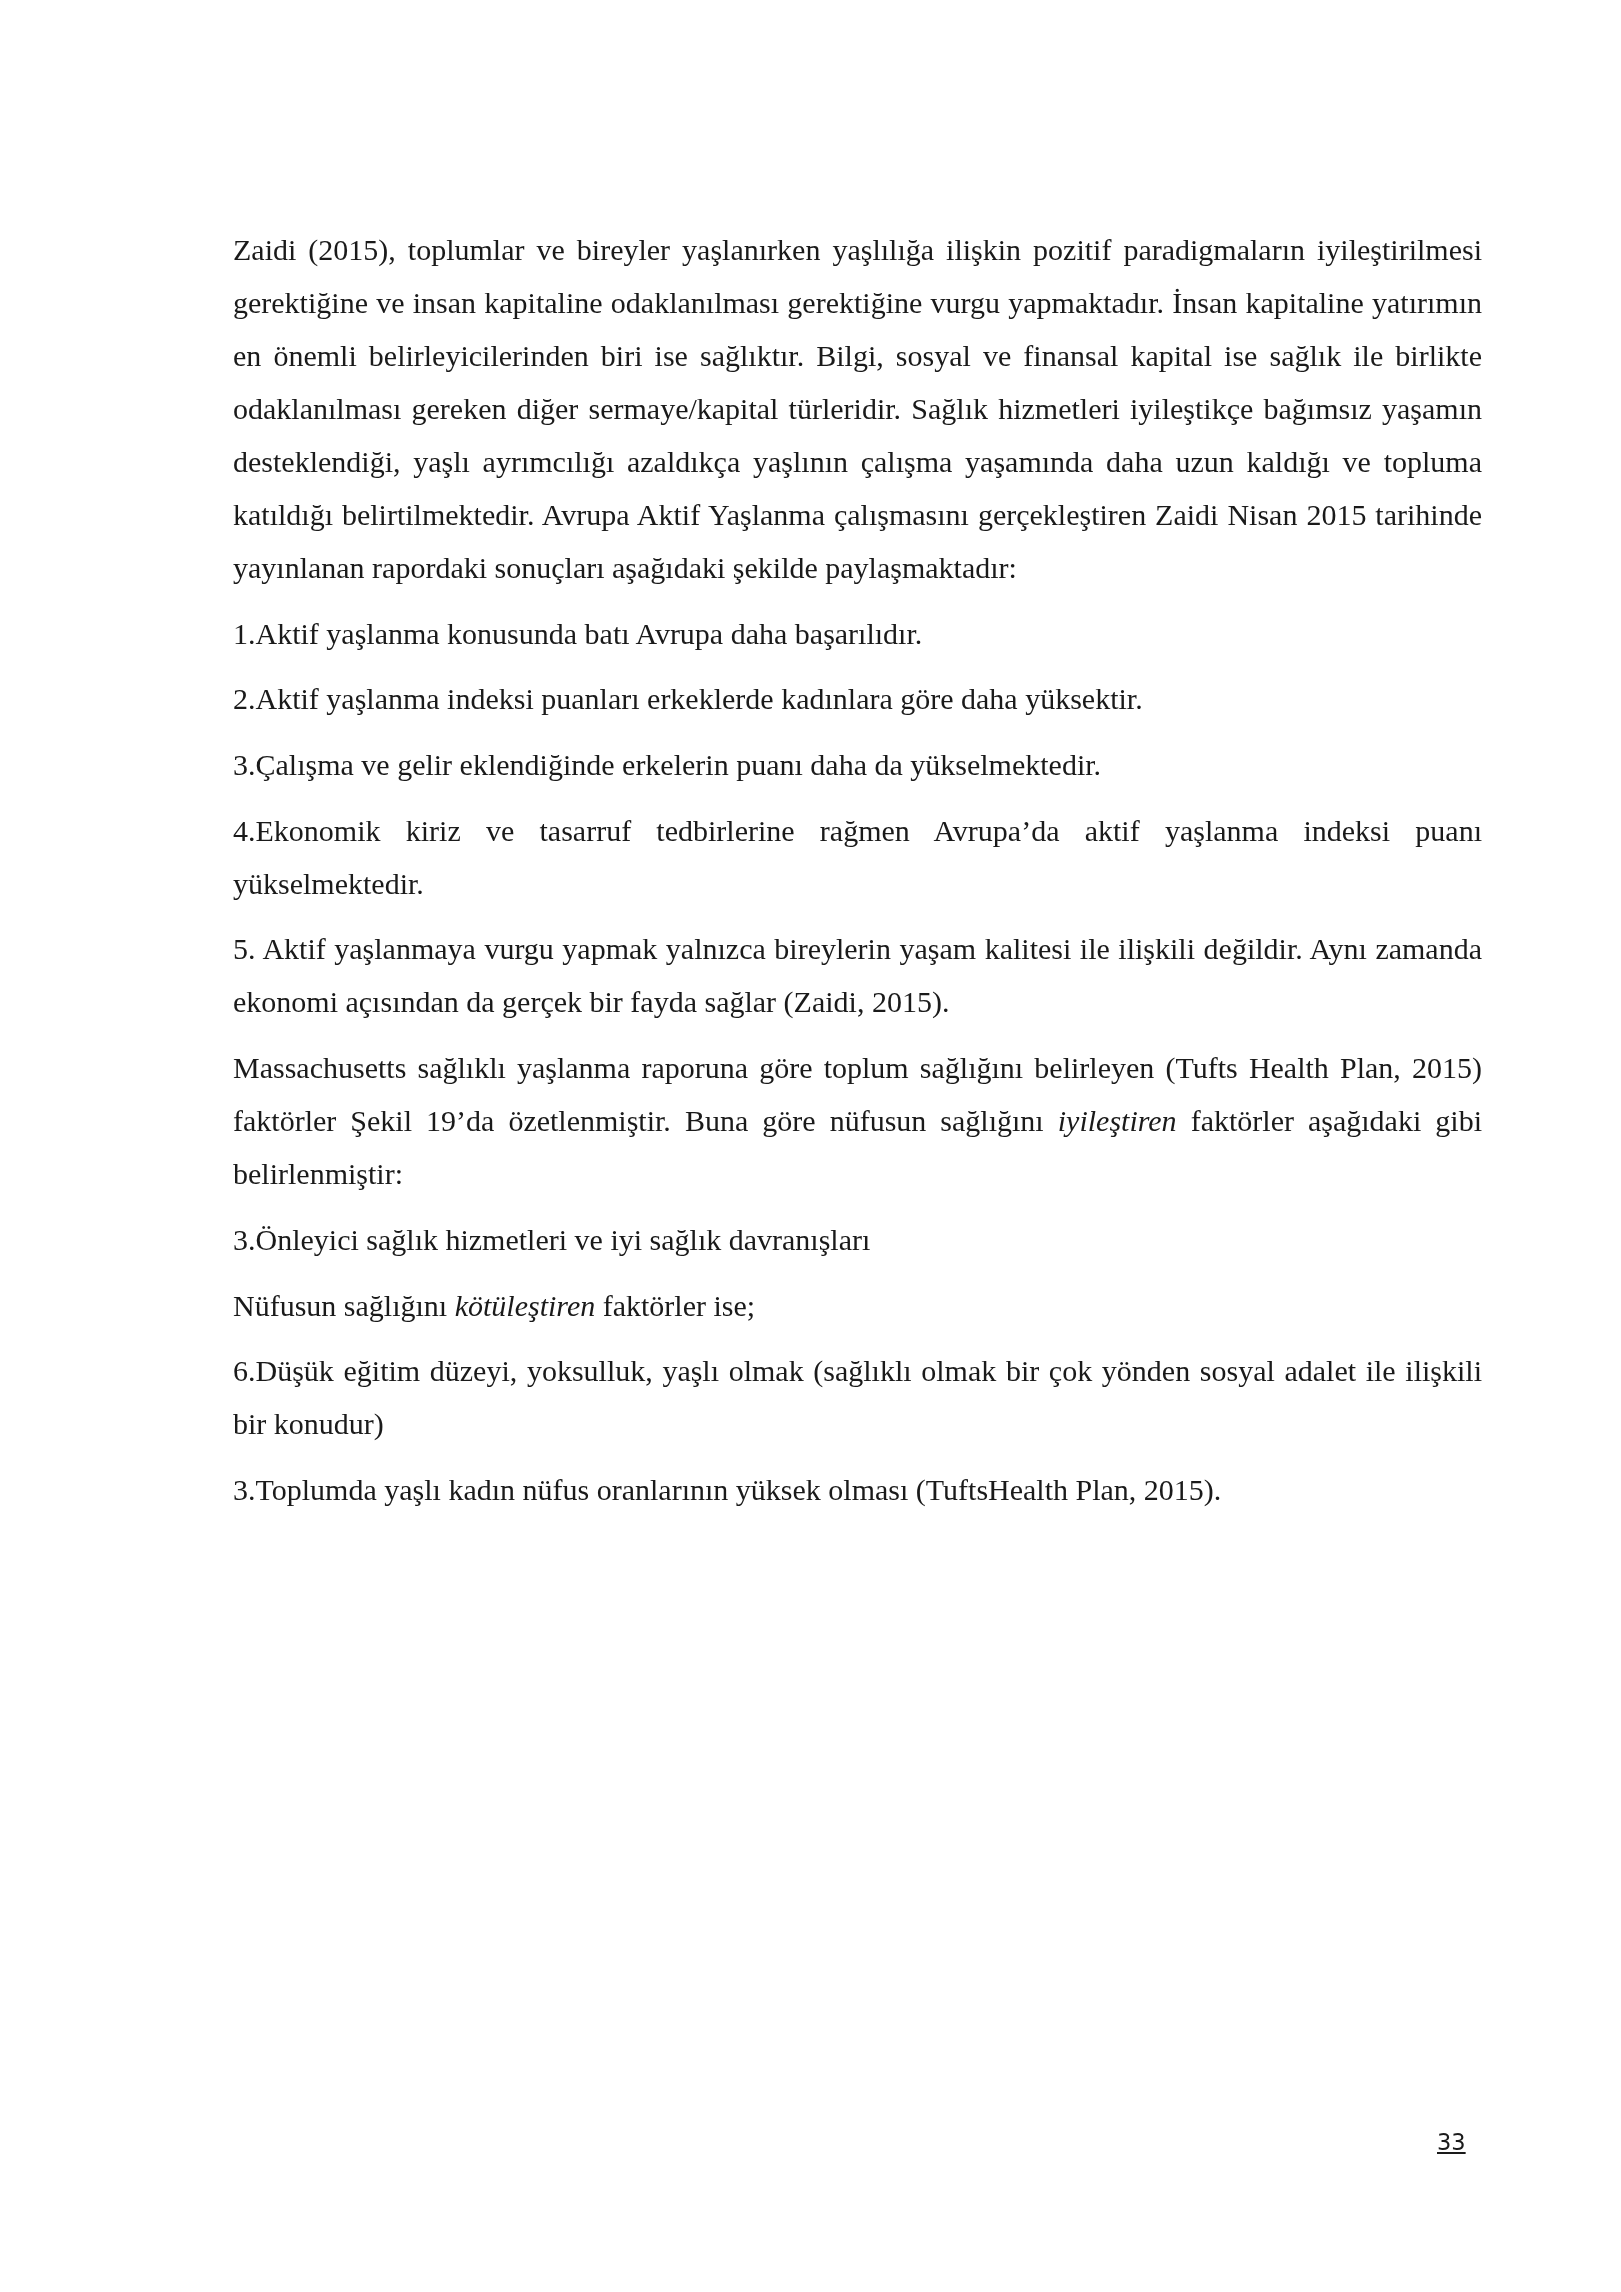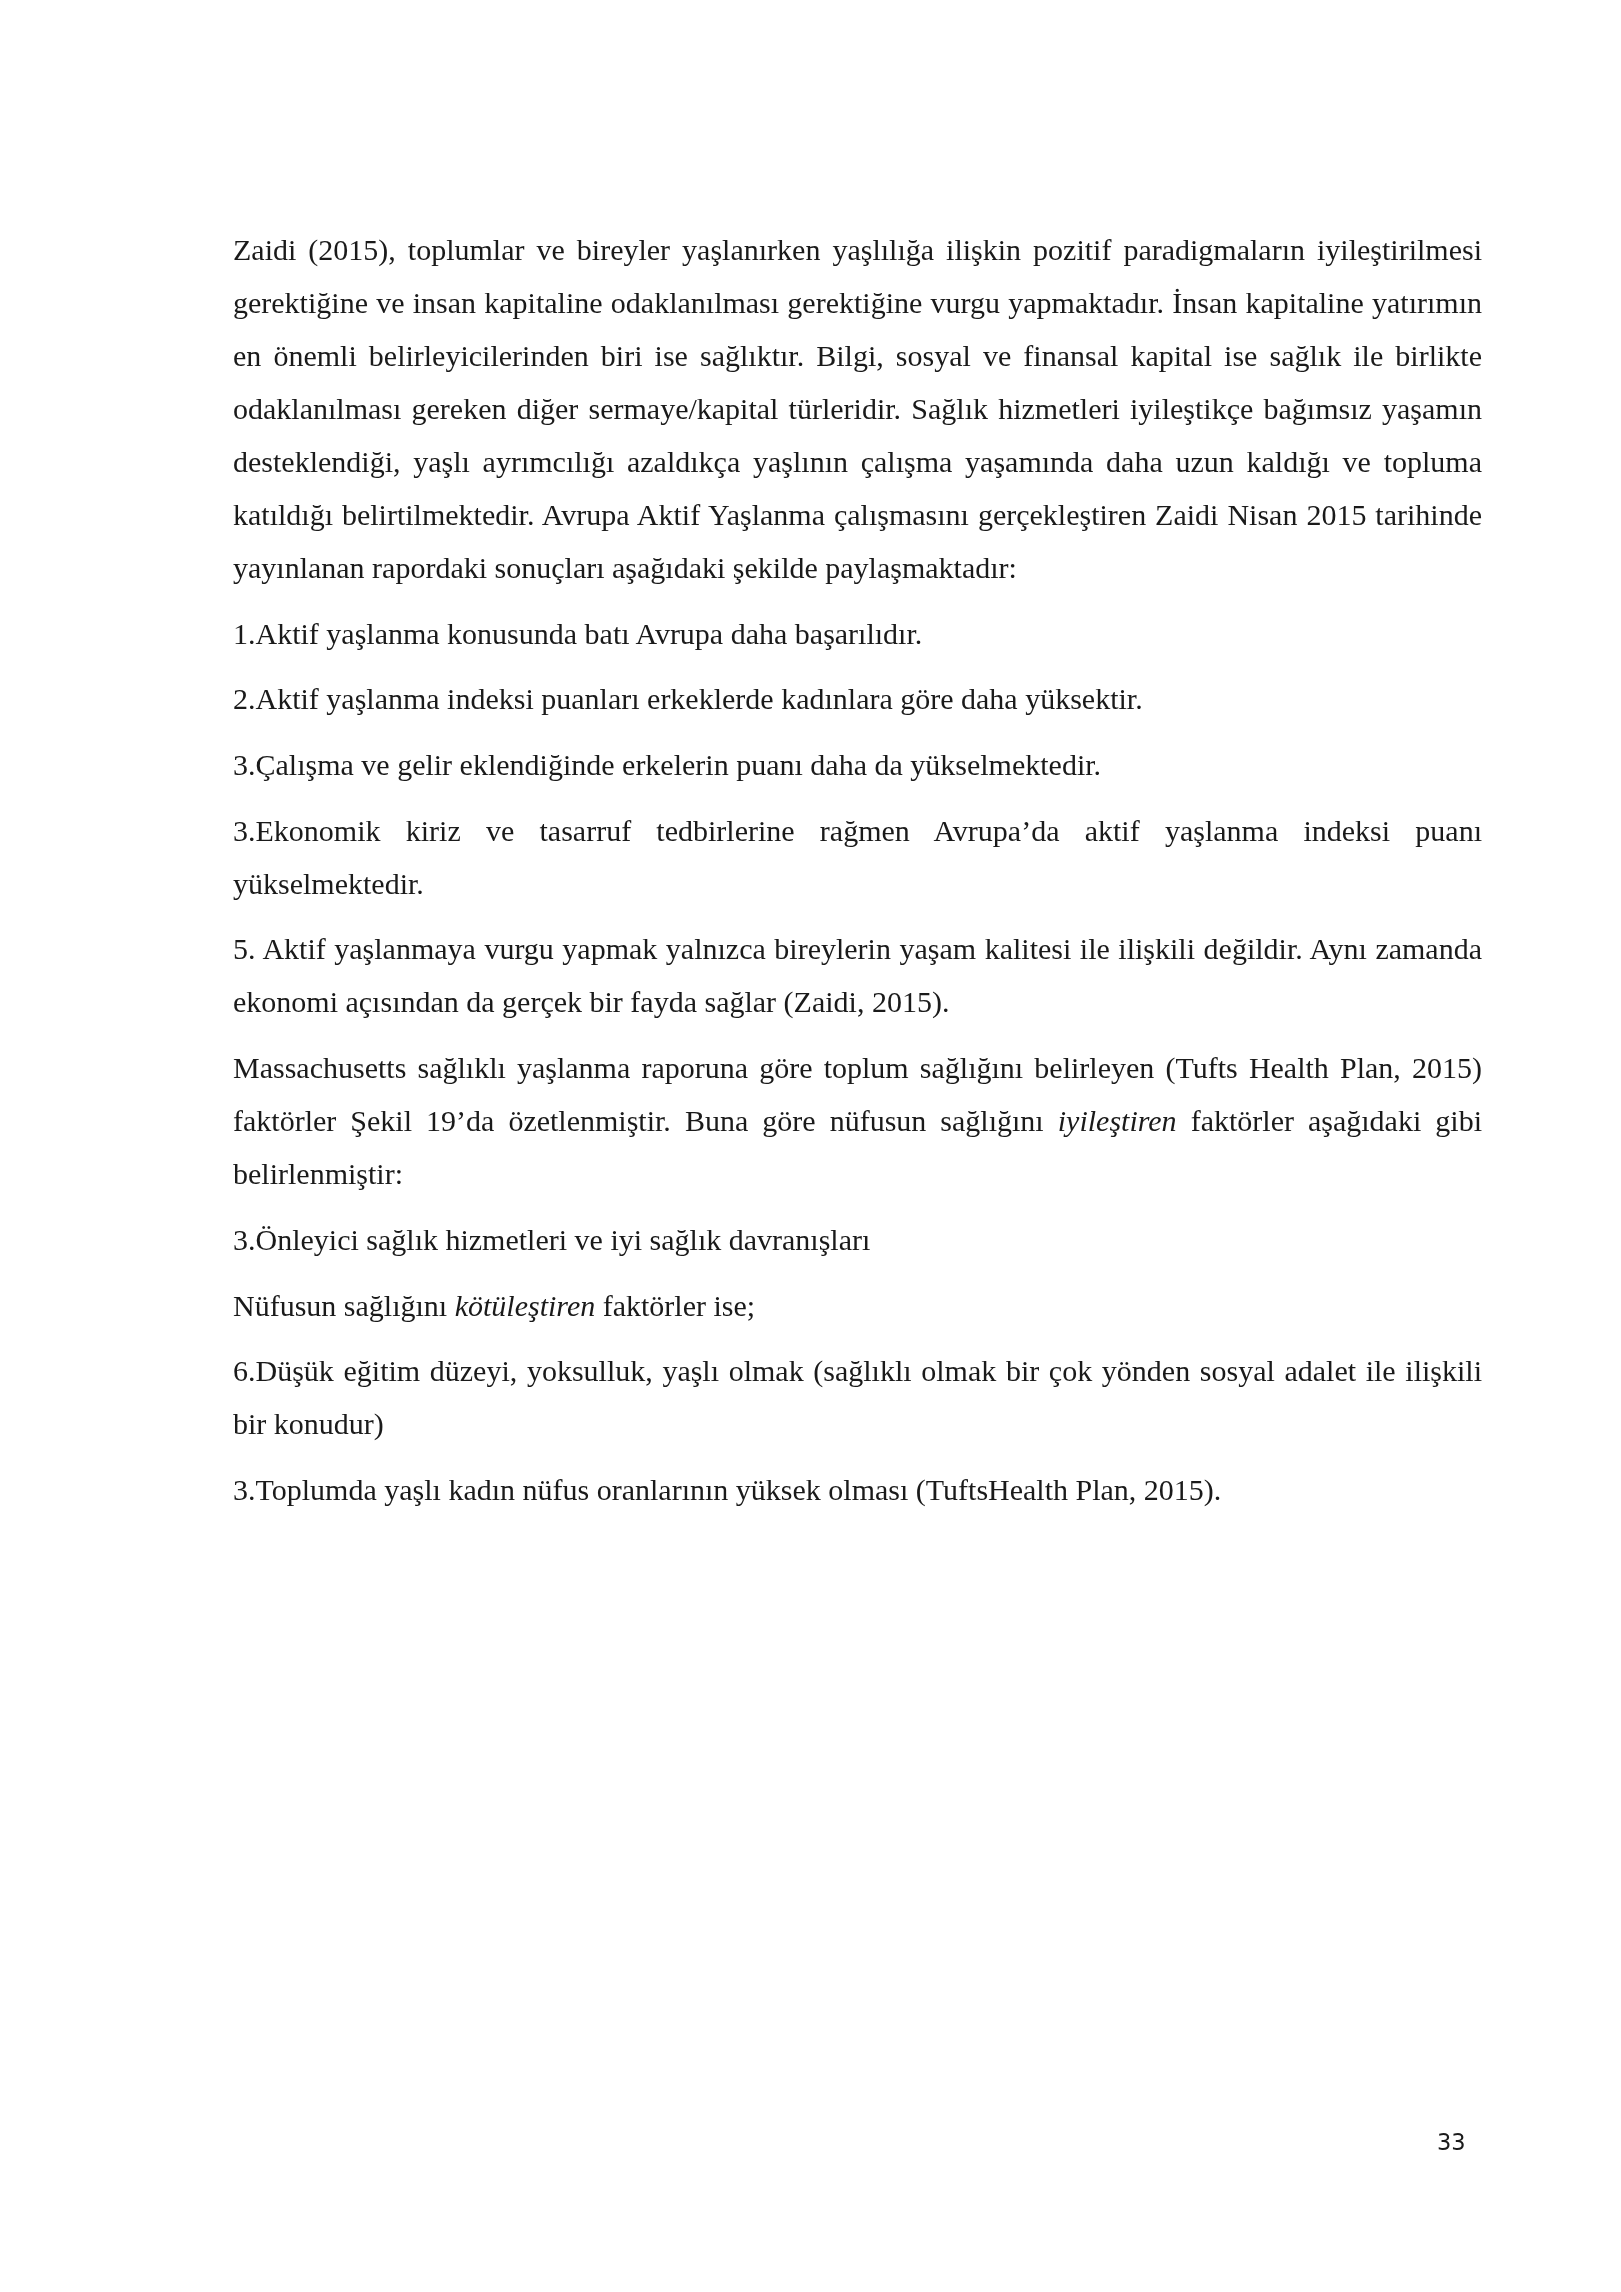--- a/index.html
+++ b/index.html
@@ -31,34 +31,35 @@
     .para.single {
       text-align: left;
     }
     .page-number {
       position: absolute;
       left: 1437px;
       top: 2129px;
       font-family: "DejaVu Sans", "Liberation Sans", sans-serif;
       font-size: 22.5px;
       color: #1a1a1a;
+      text-decoration: underline;
     }
     em { font-style: italic; }
   </style>
 </head>
 <body>
 
 <div class="page-body">
 
   <p class="para">Zaidi (2015), toplumlar ve bireyler yaşlanırken yaşlılığa ilişkin pozitif paradigmaların iyileştirilmesi gerektiğine ve insan kapitaline odaklanılması gerektiğine vurgu yapmaktadır. İnsan kapitaline yatırımın en önemli belirleyicilerinden biri ise sağlıktır. Bilgi, sosyal ve finansal kapital ise sağlık ile birlikte odaklanılması gereken diğer sermaye/kapital türleridir. Sağlık hizmetleri iyileştikçe bağımsız yaşamın desteklendiği, yaşlı ayrımcılığı azaldıkça yaşlının çalışma yaşamında daha uzun kaldığı ve topluma katıldığı belirtilmektedir. Avrupa Aktif Yaşlanma çalışmasını gerçekleştiren Zaidi Nisan 2015 tarihinde yayınlanan rapordaki sonuçları aşağıdaki şekilde paylaşmaktadır:</p>
 
   <p class="para single">1.Aktif yaşlanma konusunda batı Avrupa daha başarılıdır.</p>
   <p class="para single">2.Aktif yaşlanma indeksi puanları erkeklerde kadınlara göre daha yüksektir.</p>
   <p class="para single">3.Çalışma ve gelir eklendiğinde erkelerin puanı daha da yükselmektedir.</p>
-  <p class="para">3.Ekonomik kiriz ve tasarruf tedbirlerine rağmen Avrupa’da aktif yaşlanma indeksi puanı yükselmektedir.</p>
+  <p class="para">4.Ekonomik kiriz ve tasarruf tedbirlerine rağmen Avrupa’da aktif yaşlanma indeksi puanı yükselmektedir.</p>
   <p class="para">5. Aktif yaşlanmaya vurgu yapmak yalnızca bireylerin yaşam kalitesi ile ilişkili değildir. Aynı zamanda ekonomi açısından da gerçek bir fayda sağlar (Zaidi, 2015).</p>
 
   <p class="para"><span>Massachusetts sağlıklı yaşlanma raporuna göre toplum sağlığını belirleyen (Tufts Health Plan, 2015) faktörler Şekil 19’da özetlenmiştir. Buna göre nüfusun sağlığını </span><em>iyileştiren</em><span> faktörler aşağıdaki gibi belirlenmiştir:</span></p>
 
   <p class="para single">3.Önleyici sağlık hizmetleri ve iyi sağlık davranışları</p>
 
   <p class="para single"><span>Nüfusun sağlığını </span><em>kötüleştiren</em><span> faktörler ise;</span></p>
 
   <p class="para">6.Düşük eğitim düzeyi, yoksulluk, yaşlı olmak (sağlıklı olmak bir çok yönden sosyal adalet ile ilişkili bir konudur)</p>
   <p class="para single">3.Toplumda yaşlı kadın nüfus oranlarının yüksek olması (TuftsHealth Plan, 2015).</p>

